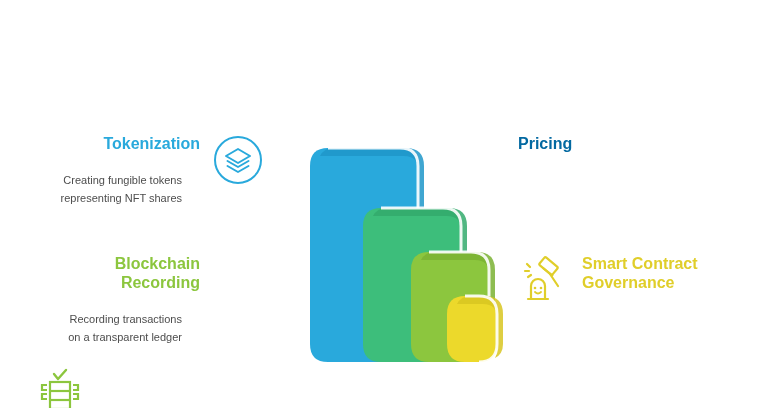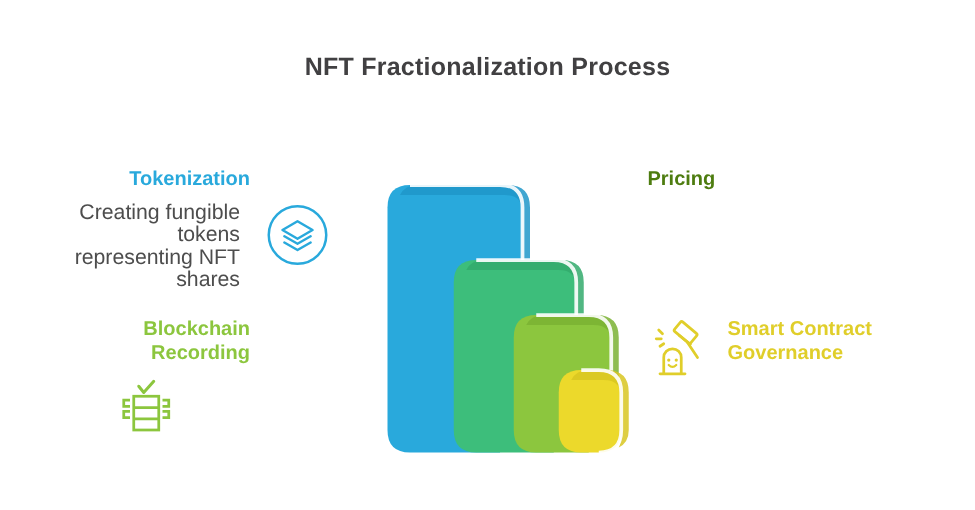--- a/index.html
+++ b/index.html
@@ -45,44 +45,44 @@
     height: 240px;
   }
   .center-graphic svg { display: block; }
 
   
   .item {
     position: absolute;
     display: flex;
     align-items: flex-start;
   }
-  .item-left  { flex-direction: row; align-items: center; }
+  .item-left  { flex-direction: row; }
   .item-right { flex-direction: row; }
 
   .item-text-left {
     text-align: right;
     width: 175px;
   }
   .item-text-right {
     text-align: left;
     width: 175px;
   }
 
   .item-heading {
     font-size: 16px;
     font-weight: bold;
     line-height: 19px;
     margin: 0 0 7px 0;
     white-space: pre-line;
   }
   .item-desc {
-    font-size: 17px;
+    font-size: 11px;
     line-height: 18px;
     color: #4d4d4d;
-    margin: 8px;
+    margin: 18px;
     white-space: pre-line;
   }
 
   .icon-wrap {
     width: 52px;
     height: 52px;
     flex: 0 0 52px;
     display: flex;
     align-items: center;
     justify-content: center;
@@ -105,21 +105,20 @@
   #item-tokenization .item-text-left { width: 178px; }
   #item-blockchain   .item-text-left { width: 178px; }
   #item-pricing      .item-text-right { width: 190px; }
   #item-governance   .item-text-right { width: 195px; }
 </style>
 </head>
 <body>
 
 <div class="infographic">
 
-  <div class="title">NFT Fractionalization Process</div>
 
   <div class="center-graphic">
     <svg width="220" height="240" viewBox="0 0 220 240" xmlns="http://www.w3.org/2000/svg">
 
       <g>
         <path d="M25 38 q0 -18 18 -18 h72 q18 0 18 18 v178 q0 18 -18 18 h-72 q-18 0 -18 -18 z" fill="#29a9dc"></path>
         <path d="M35 28 q4 -8 14 -8 h72 q18 0 18 18 v178 q0 10 -8 14 q2 -4 2 -10 v-178 q0 -14 -14 -14 z" fill="#1f96c9" opacity="0.85"></path>
         <path d="M43 20 h72 q18 0 18 18 v178 q0 18 -18 18" fill="none" stroke="#ffffff" stroke-width="3" opacity="0.9"></path>
       </g>
 
@@ -156,38 +155,40 @@
         <path d="M14.5 26 L25 32 L35.5 26" fill="none" stroke="#29a9dc" stroke-width="2" stroke-linecap="round" stroke-linejoin="round"></path>
         <path d="M14.5 31 L25 37 L35.5 31" fill="none" stroke="#29a9dc" stroke-width="2" stroke-linecap="round" stroke-linejoin="round"></path>
       </svg>
     </div>
   </div>
 
   <div class="item item-left" id="item-blockchain">
     <div class="item-text-left">
       <p class="item-heading" style="color:#8cc63e">Blockchain
 Recording</p>
+      <p class="item-desc">Recording transactions
+on a transparent ledger</p>
     </div>
     <div class="icon-wrap">
       <svg width="50" height="50" viewBox="0 0 50 50" xmlns="http://www.w3.org/2000/svg">
         <path d="M19 9 L23 14 L31 5" fill="none" stroke="#8cc63e" stroke-width="2.4" stroke-linecap="round" stroke-linejoin="round"></path>
         <rect x="15" y="17" width="20" height="27" fill="none" stroke="#8cc63e" stroke-width="2.2"></rect>
         <line x1="15" y1="26" x2="35" y2="26" stroke="#8cc63e" stroke-width="2.2"></line>
         <line x1="15" y1="35" x2="35" y2="35" stroke="#8cc63e" stroke-width="2.2"></line>
         <path d="M12 20 H7 V25 H12" fill="none" stroke="#8cc63e" stroke-width="2.2"></path>
         <path d="M12 29 H7 V34 H12" fill="none" stroke="#8cc63e" stroke-width="2.2"></path>
         <path d="M38 20 H43 V25 H38" fill="none" stroke="#8cc63e" stroke-width="2.2"></path>
         <path d="M38 29 H43 V34 H38" fill="none" stroke="#8cc63e" stroke-width="2.2"></path>
       </svg>
     </div>
   </div>
 
   <div class="item item-right" id="item-pricing">
     <div class="item-text-right">
-      <p class="item-heading" style="color:#4d7c0f">Pricing</p>
+      <p class="item-heading" style="color:#0369a1">Pricing</p>
     </div>
   </div>
 
   <div class="item item-right" id="item-governance">
     <div class="icon-wrap">
       <svg width="50" height="50" viewBox="0 0 50 50" xmlns="http://www.w3.org/2000/svg">
         <g stroke="#e0ce2a" stroke-width="2.2" fill="none" stroke-linecap="round">
           <line x1="8" y1="9" x2="11" y2="12"></line>
           <line x1="6" y1="16" x2="10" y2="16"></line>
           <line x1="9" y1="22" x2="12" y2="20"></line>

